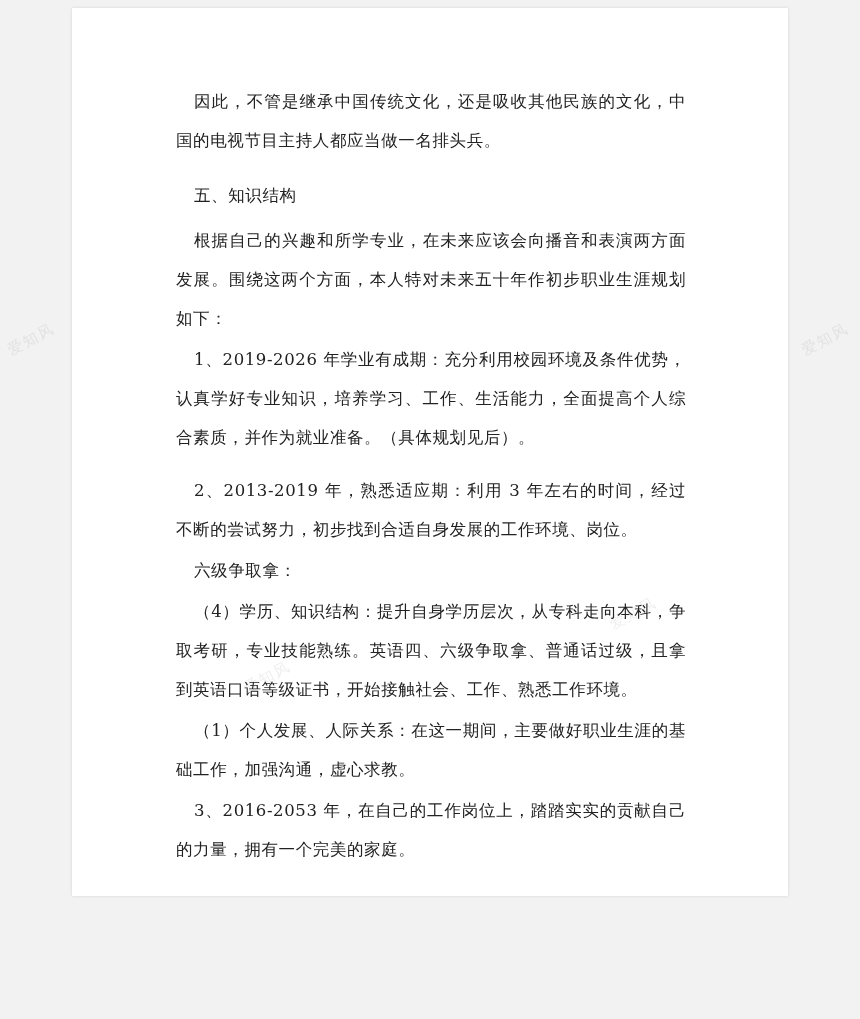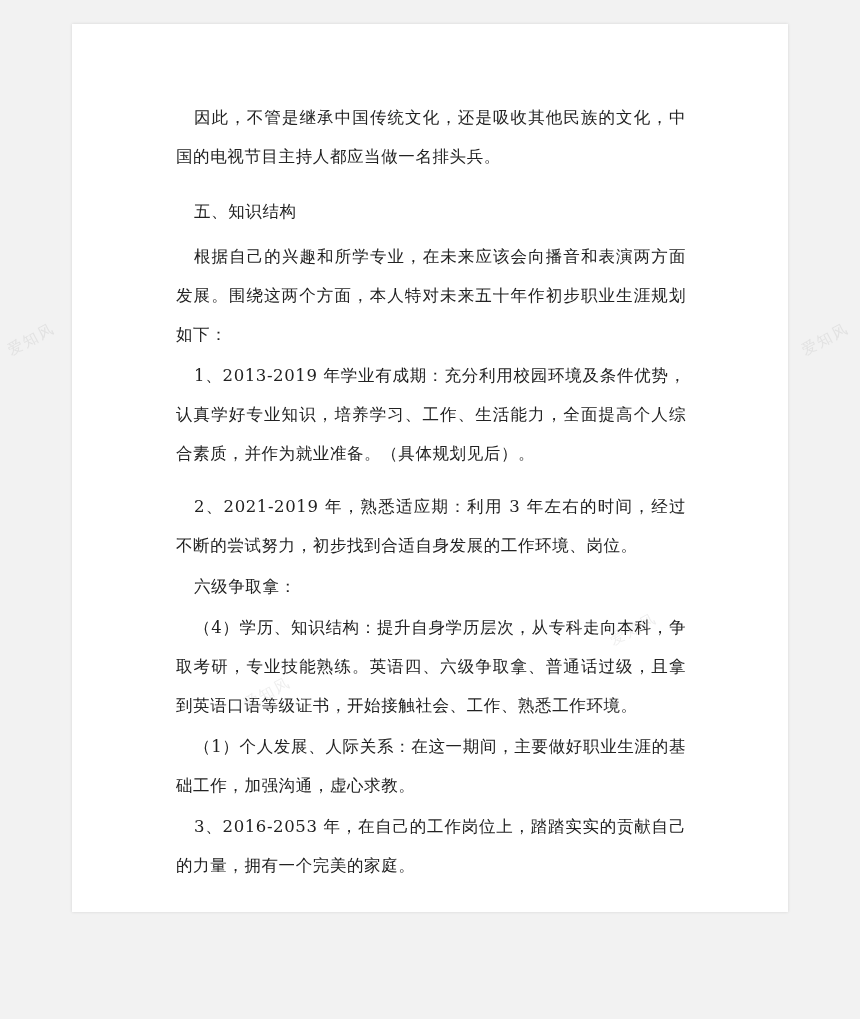--- a/index.html
+++ b/index.html
@@ -15,21 +15,21 @@
   }
   .page-wrap {
     position: relative;
     width: 860px;
     height: 1019px;
     background: #f2f2f2;
   }
   .page {
     position: absolute;
     left: 72px;
-    top: 24px;
+    top: 8px;
     width: 716px;
     height: 888px;
     background: #ffffff;
     box-shadow: 0 0 3px rgba(0,0,0,0.12);
     overflow: hidden;
   }
   .doc-body {
     position: absolute;
     left: 104px;
     top: 74px;
@@ -104,22 +104,22 @@
 
   <span class="wm-outer wmo1">爱知风</span>
   <span class="wm-outer wmo2">爱知风</span>
 
   <div class="page">
 
     <div class="doc-body">
       <p class="para indent">因此，不管是继承中国传统文化，还是吸收其他民族的文化，中国的电视节目主持人都应当做一名排头兵。</p>
       <p class="para heading">五、知识结构</p>
       <p class="para indent">根据自己的兴趣和所学专业，在未来应该会向播音和表演两方面发展。围绕这两个方面，本人特对未来五十年作初步职业生涯规划如下：</p>
-      <p class="para indent">1、2013-2019 年学业有成期：充分利用校园环境及条件优势，认真学好专业知识，培养学习、工作、生活能力，全面提高个人综合素质，并作为就业准备。（具体规划见后）。</p>
-      <p class="para indent gap-top">2、2021-2019 年，熟悉适应期：利用 3 年左右的时间，经过不断的尝试努力，初步找到合适自身发展的工作环境、岗位。</p>
+      <p class="para indent">1、2019-2026 年学业有成期：充分利用校园环境及条件优势，认真学好专业知识，培养学习、工作、生活能力，全面提高个人综合素质，并作为就业准备。（具体规划见后）。</p>
+      <p class="para indent gap-top">2、2013-2019 年，熟悉适应期：利用 3 年左右的时间，经过不断的尝试努力，初步找到合适自身发展的工作环境、岗位。</p>
       <p class="para indent">六级争取拿：</p>
       <p class="para indent">（4）学历、知识结构：提升自身学历层次，从专科走向本科，争取考研，专业技能熟练。英语四、六级争取拿、普通话过级，且拿到英语口语等级证书，开始接触社会、工作、熟悉工作环境。</p>
       <p class="para indent">（1）个人发展、人际关系：在这一期间，主要做好职业生涯的基础工作，加强沟通，虚心求教。</p>
       <p class="para indent">3、2016-2053 年，在自己的工作岗位上，踏踏实实的贡献自己的力量，拥有一个完美的家庭。</p>
     </div>
 
     <div class="footer">第 5 页</div>
 
     <span class="wm wm1">爱知风</span>
     <span class="wm wm2">爱知风</span>

